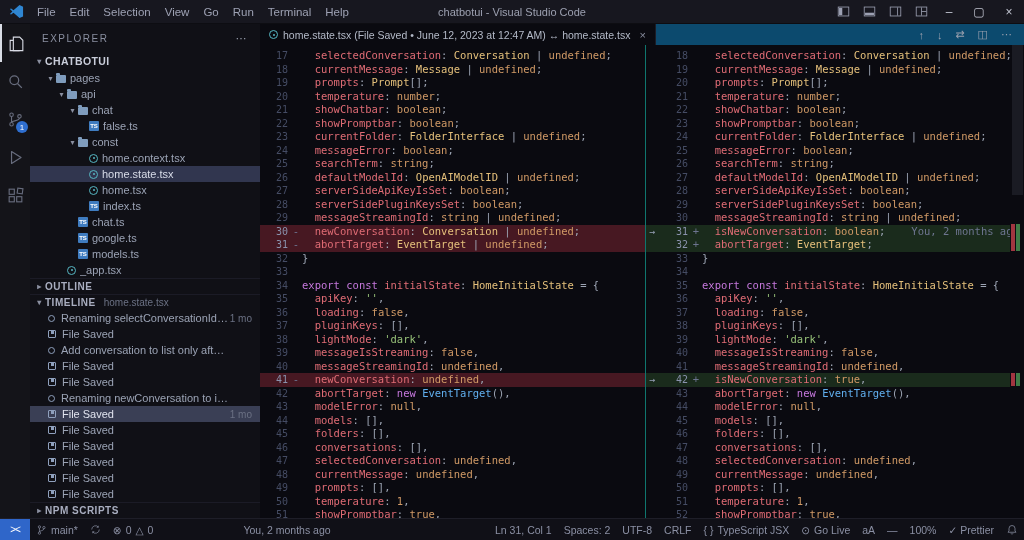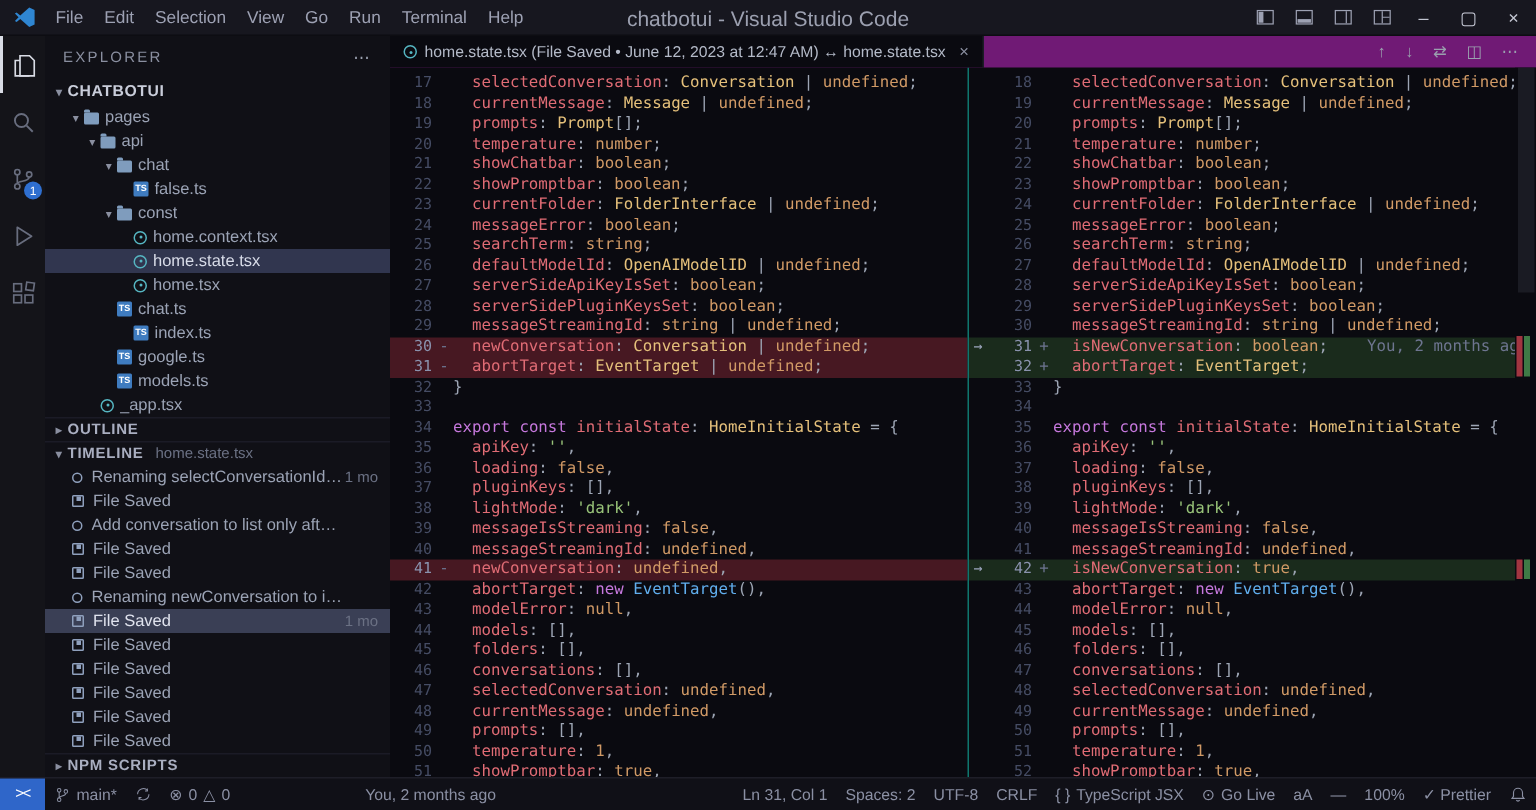--- a/index.html
+++ b/index.html
@@ -6,21 +6,21 @@
     font-family:"Liberation Sans",sans-serif;}
   *{box-sizing:border-box;}
 
   
   .titlebar{height:24px;background:#17171f;display:flex;align-items:center;color:#9da1b3;
     font-size:11.5px;position:relative;border-bottom:1px solid #0d0d12;}
   .logo{width:15px;height:15px;margin:0 6px 0 9px;flex:none;}
   .menubar{display:flex;align-items:flex-start;z-index:2;}
   .menu-item{padding:0 7px;cursor:default;}
   .title-center{position:absolute;left:0;right:0;text-align:center;pointer-events:none;
-    color:#9ca0b0;font-size:14px;}
+    color:#9ca0b0;font-size:11px;}
   .tb-right{margin-left:auto;display:flex;align-items:center;z-index:2;}
   .tb-ic{width:26px;height:24px;display:flex;align-items:center;justify-content:center;color:#9da1b3;}
   .wbtn{width:30px;height:24px;display:flex;align-items:center;justify-content:center;
     color:#c2c5d1;font-size:12px;}
 
   
   .main{display:flex;height:494px;}
 
   .activitybar{width:30px;background:#141419;display:flex;flex-direction:column;align-items:center;flex:none;}
   .ab-ic{width:30px;height:38px;display:flex;align-items:center;justify-content:center;
@@ -56,21 +56,21 @@
   .tl-row.selected{background:#3a3f55;color:#e0e3ee;}
   .tl-ic{flex:none;margin-right:6px;}
   .tl-ic.commit{width:7px;height:7px;border:1px solid #8fa0bd;border-radius:50%;}
   .tl-ic.save{width:8px;height:8px;border:1px solid #8fa0bd;border-radius:1px;position:relative;}
   .tl-ic.save::before{content:"";position:absolute;left:1.5px;top:0;width:3px;height:3px;background:#8fa0bd;}
   .tl-label{overflow:hidden;text-overflow:ellipsis;max-width:168px;}
   .tl-time{margin-left:auto;padding-right:8px;color:#6b7184;font-size:10px;}
 
   
   .editor-col{flex:1;display:flex;flex-direction:column;background:#0a0a10;min-width:0;}
-  .tabbar{height:21px;background:#701a75;display:flex;align-items:stretch;flex:none;}
+  .tabbar{height:21px;background:#0c4a6e;display:flex;align-items:stretch;flex:none;}
   .tab{display:flex;align-items:center;background:#0a0a10;padding:0 9px;color:#b4bac8;
     font-size:10.5px;white-space:nowrap;border-right:1px solid #1c1c26;}
   .tab .ficon.react{margin-right:5px;}
   .tab-close{margin-left:9px;color:#8a8fa0;font-size:11px;}
   .tab-actions{margin-left:auto;display:flex;align-items:center;gap:13px;padding-right:12px;
     color:#9aa0ae;font-size:11px;}
 
   .diff{flex:1;display:flex;position:relative;overflow:hidden;
     font-family:"DejaVu Sans Mono",monospace;font-size:10.5px;}
   .pane{padding-top:4px;overflow:hidden;}
@@ -237,29 +237,29 @@
         <div class="tree-row selected" style="padding-left: 48px;">
           <span class="tw"></span>
           <span class="ficon react"></span>
           <span class="tlabel">home.state.tsx</span>
         </div>
         <div class="tree-row" style="padding-left: 48px;">
           <span class="tw"></span>
           <span class="ficon react"></span>
           <span class="tlabel">home.tsx</span>
         </div>
+        <div class="tree-row" style="padding-left: 48px;">
+          <span class="tw"></span>
+          <span class="ficon ts">TS</span>
+          <span class="tlabel">index.ts</span>
+        </div>
         <div class="tree-row" style="padding-left: 37px;">
           <span class="tw"></span>
           <span class="ficon ts">TS</span>
           <span class="tlabel">chat.ts</span>
-        </div>
-        <div class="tree-row" style="padding-left: 48px;">
-          <span class="tw"></span>
-          <span class="ficon ts">TS</span>
-          <span class="tlabel">index.ts</span>
         </div>
         <div class="tree-row" style="padding-left: 37px;">
           <span class="tw"></span>
           <span class="ficon ts">TS</span>
           <span class="tlabel">google.ts</span>
         </div>
         <div class="tree-row" style="padding-left: 37px;">
           <span class="tw"></span>
           <span class="ficon ts">TS</span>
           <span class="tlabel">models.ts</span>

